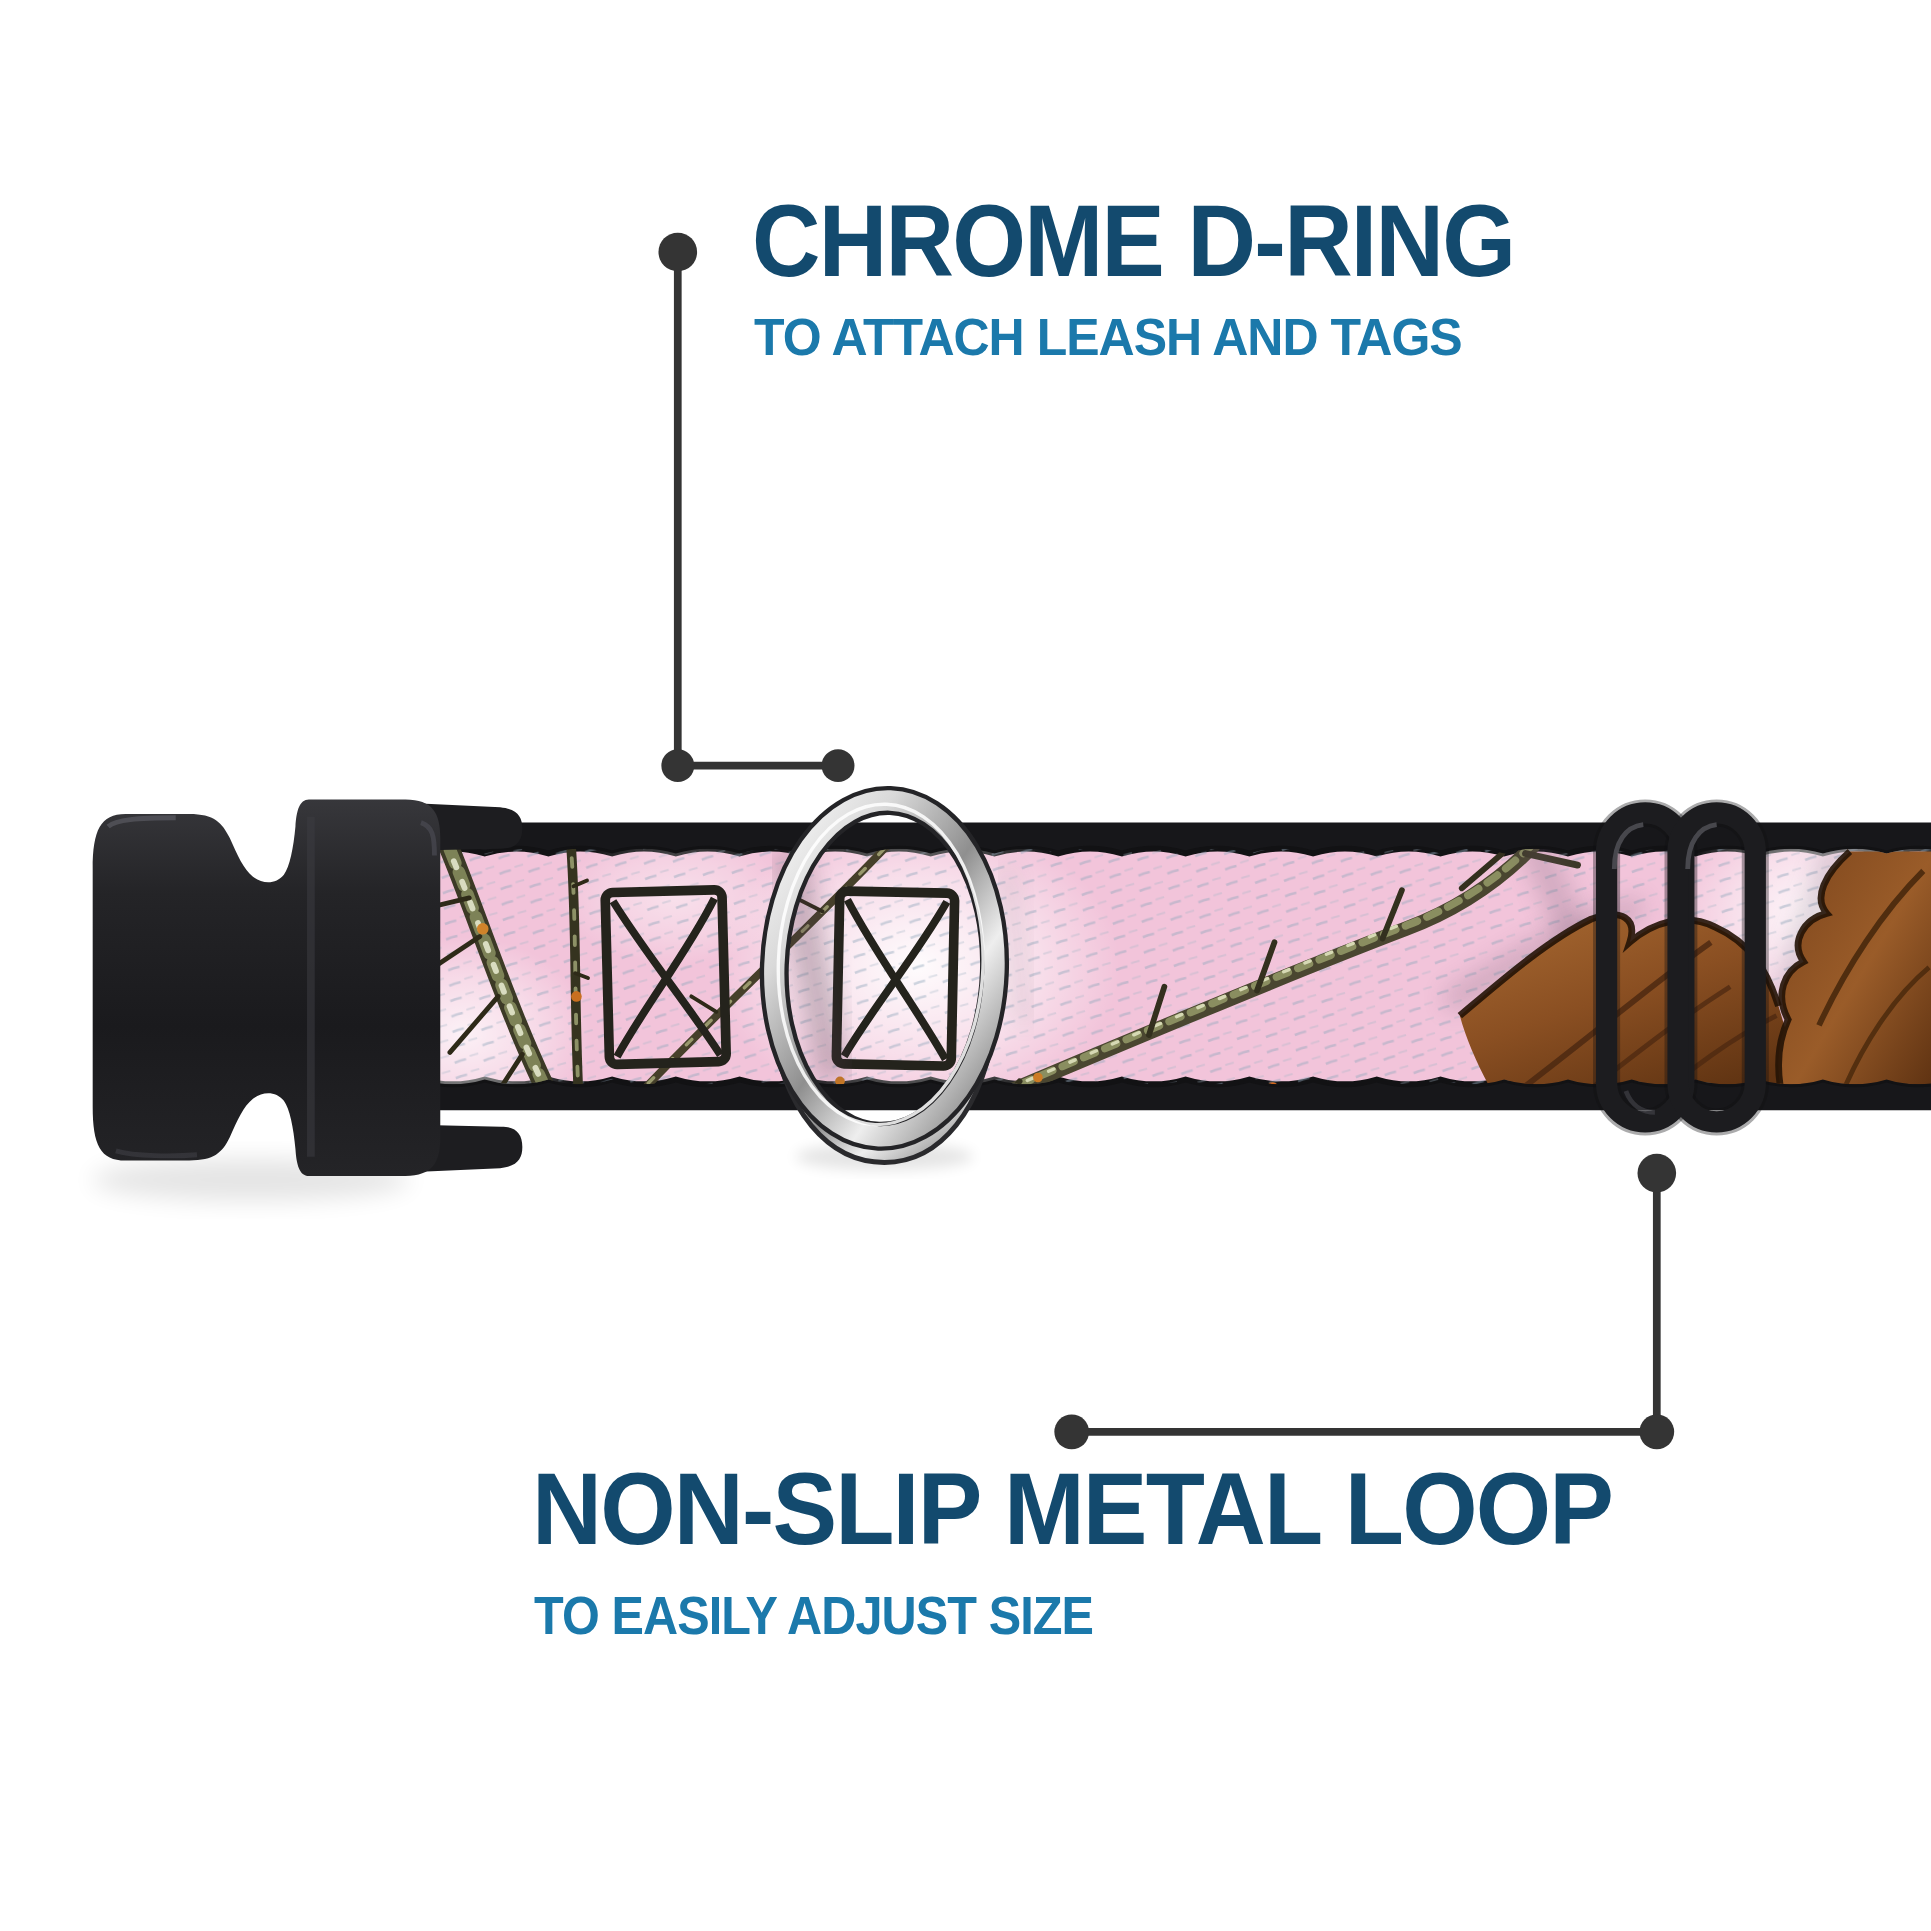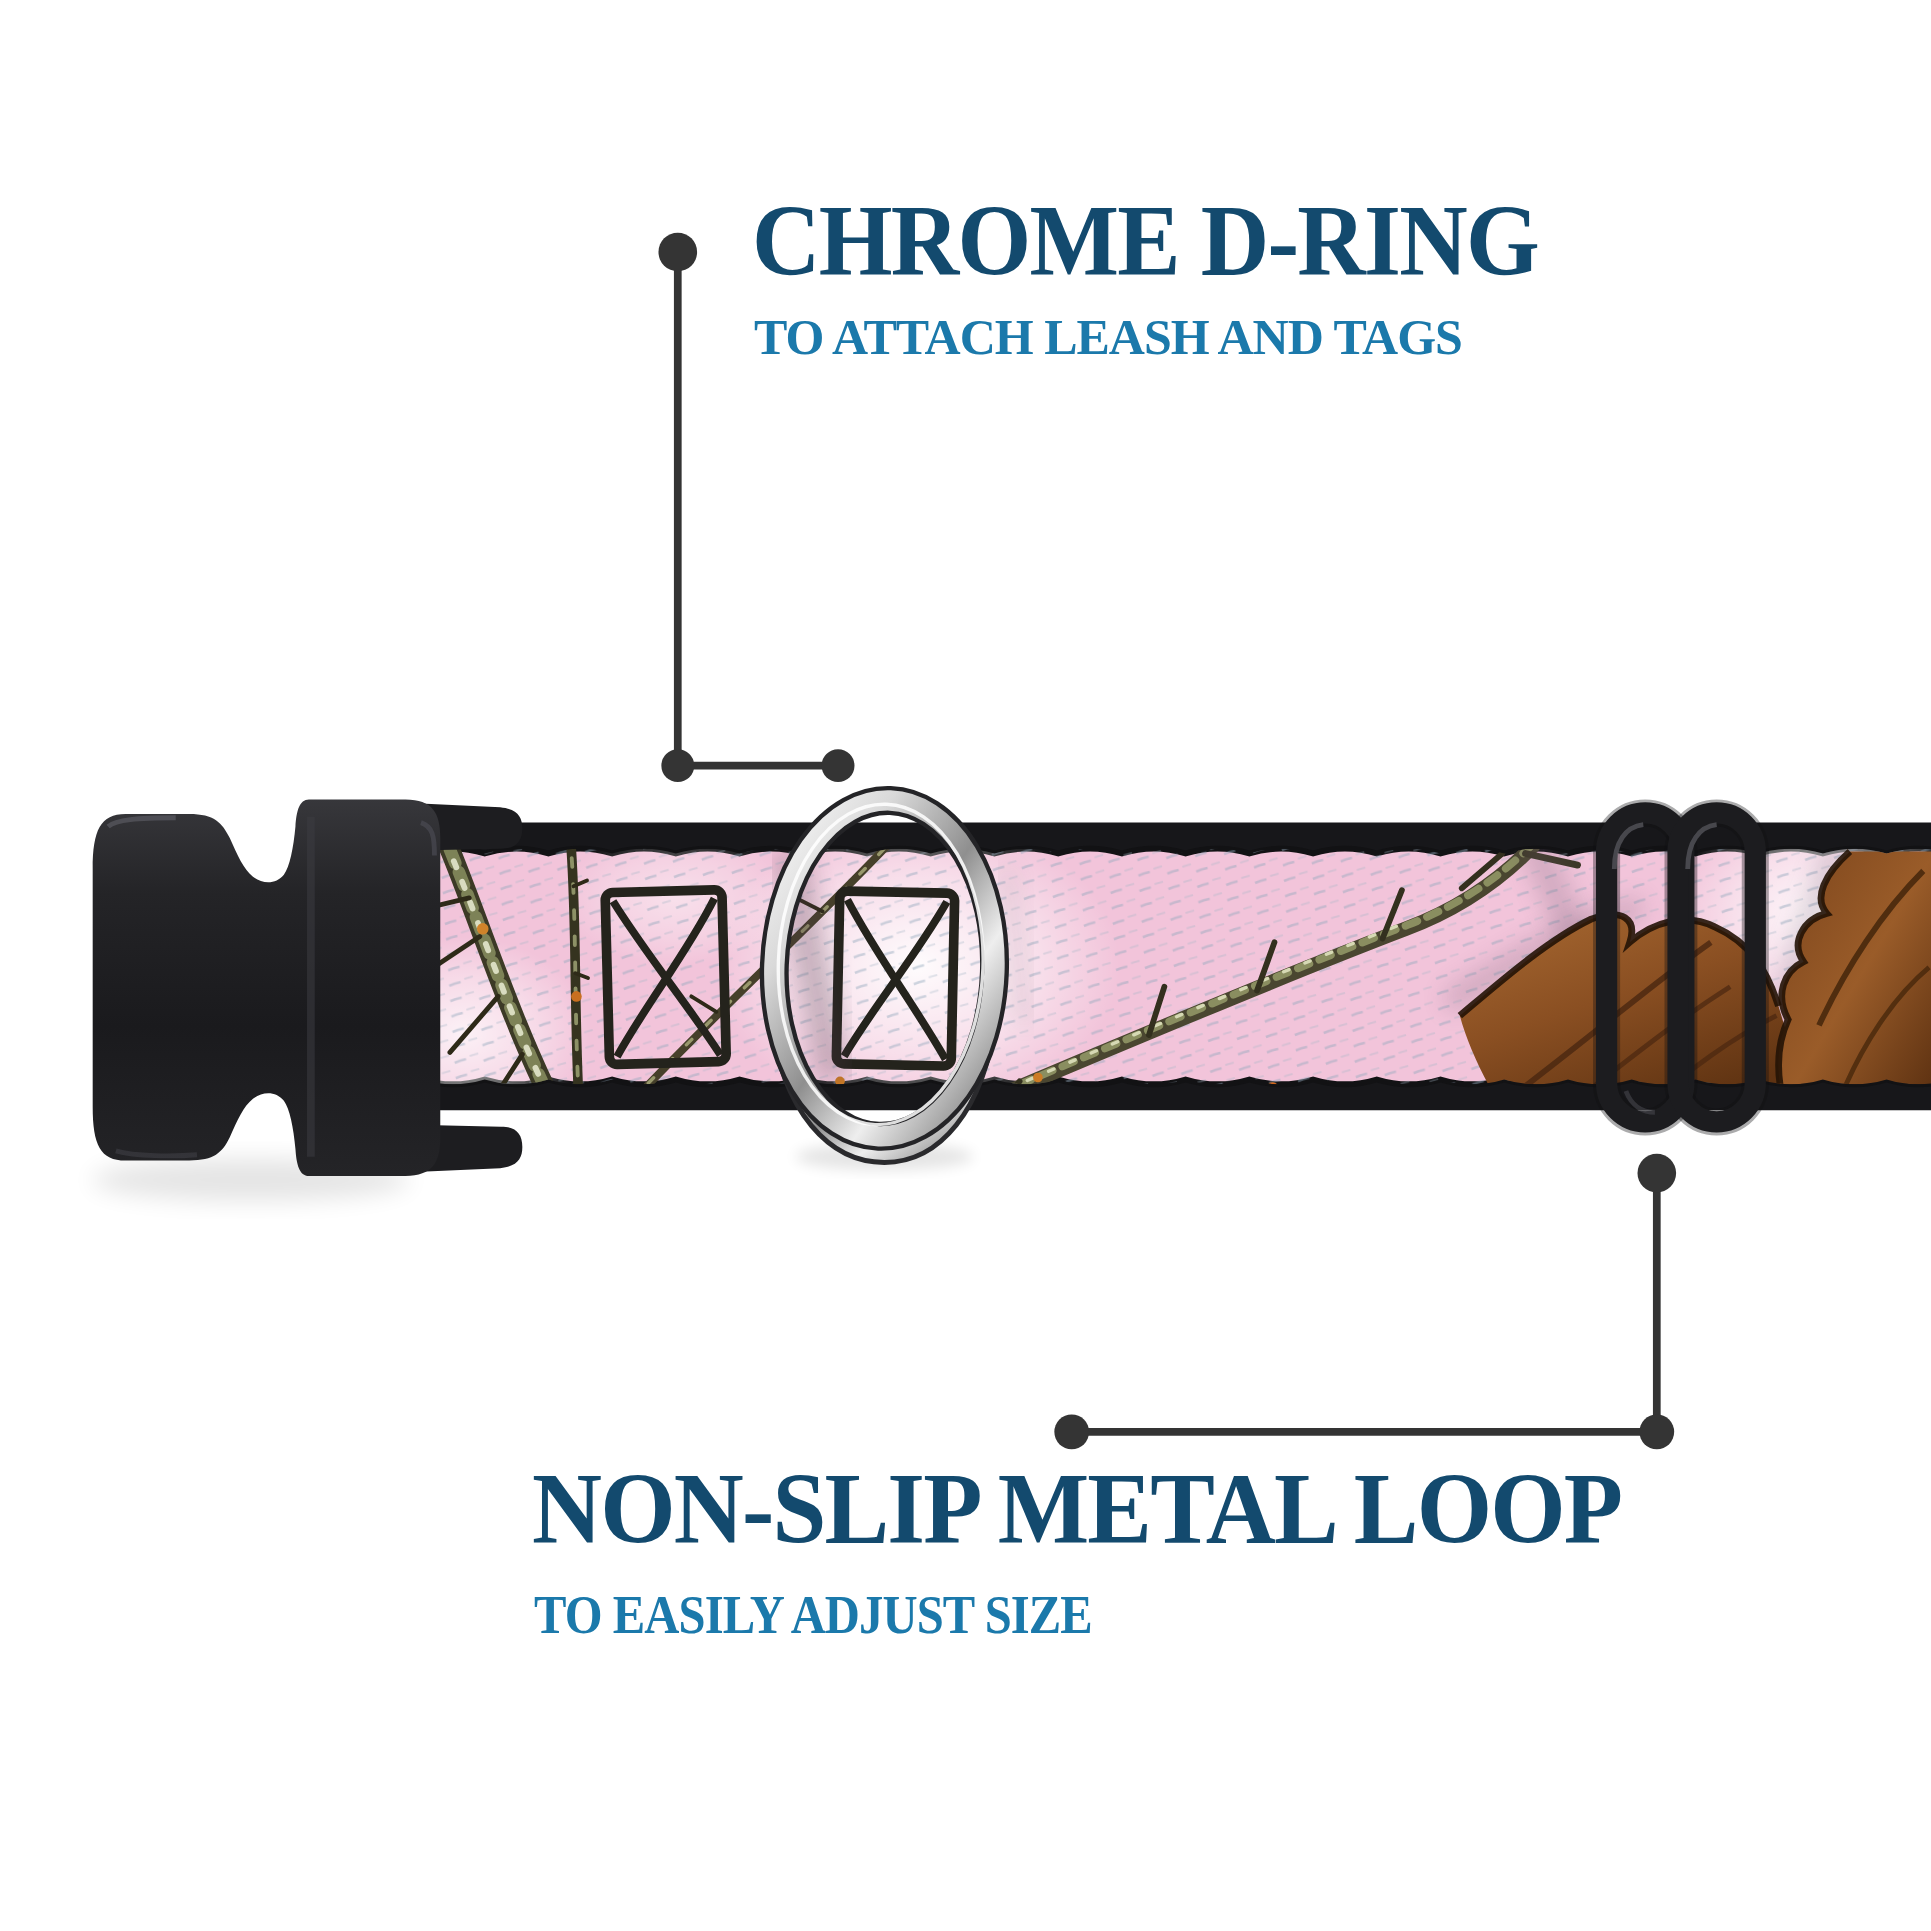--- a/index.html
+++ b/index.html
@@ -1,17 +1,17 @@
 <!DOCTYPE html>
 <html><head>
 <meta charset="utf-8">
 <style>
   html,body{margin:0;padding:0;background:#ffffff;}
   .stage{position:relative;width:1931px;height:1931px;background:#ffffff;overflow:hidden;
-         font-family:Liberation Serif, serif;}
+         font-family:Liberation Sans, sans-serif;}
   .art{position:absolute;left:0;top:0;width:1931px;height:1931px;}
   .callout-text{position:absolute;white-space:nowrap;font-weight:bold;line-height:1;
                 transform-origin:left top;}
   .t1-title{left:752px;top:190px;font-size:102px;color:#134a6e;letter-spacing:-1.9px;transform:scaleX(0.93);}
   .t1-sub{left:754px;top:312px;font-size:51px;color:#1b79ab;letter-spacing:-1px;transform:scaleX(0.98);}
   .t2-title{left:532px;top:1458px;font-size:102px;color:#134a6e;letter-spacing:-1.9px;transform:scaleX(0.95);}
   .t2-sub{left:534px;top:1588px;font-size:54px;color:#1b79ab;letter-spacing:-1px;transform:scaleX(0.90);}
 </style>
 </head>
 <body>

